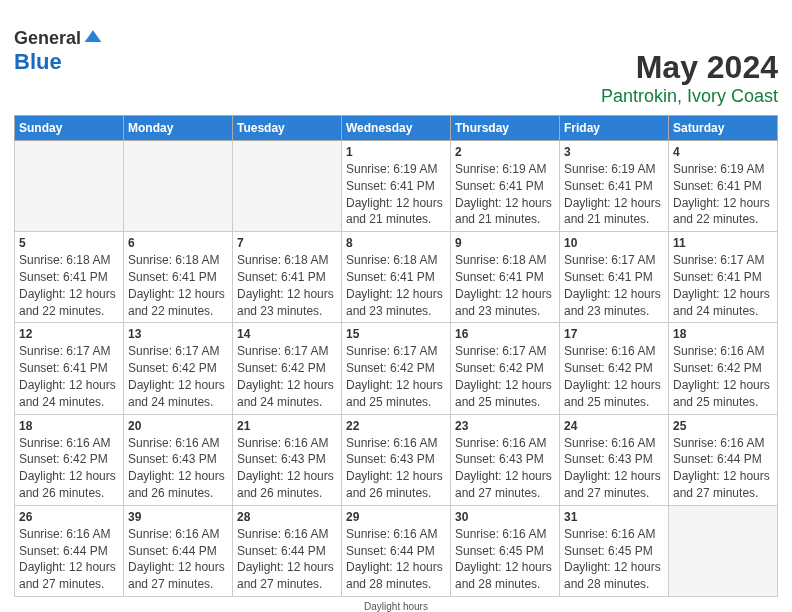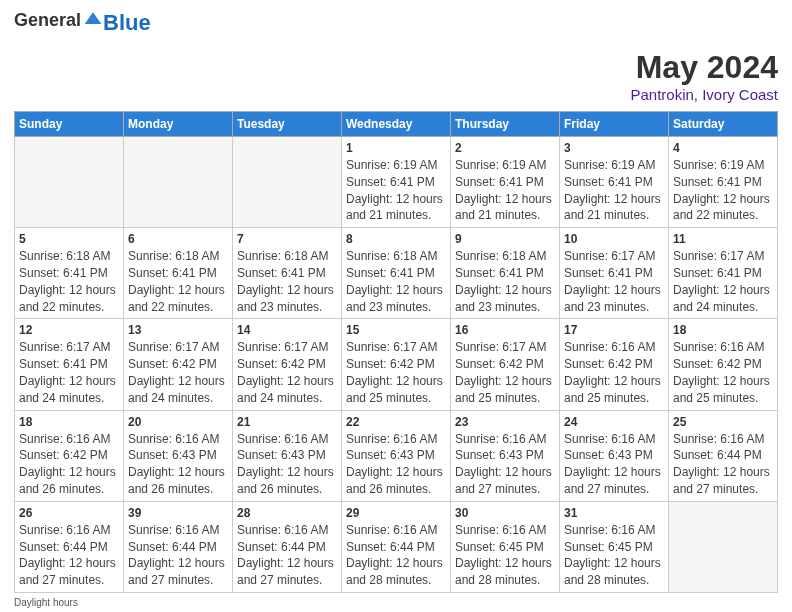--- a/index.html
+++ b/index.html
@@ -46,22 +46,22 @@
     .title-section {
       text-align: right;
       margin-top: 39px;
     }
     .month-year {
       font-size: 32px;
       font-weight: bold;
       color: #333;
     }
     .location {
-      font-size: 15px;
-      color: #4c1d95;
+      font-size: 18px;
+      color: #15803d;
     }
     .calendar {
       flex: 1;
       border-collapse: collapse;
       width: 100%;
       table-layout: fixed;
     }
     .calendar th {
       background-color: #2b7fd4;
       color: #ffffff;
@@ -92,30 +92,30 @@
     }
     .day-info {
       font-size: 12px;
       line-height: 1.4;
       color: #444;
     }
     .footer-note {
       font-size: 10px;
       color: #555;
       margin-top: 4px;
-      text-align: left;
+      text-align: center;
     }
   </style>
 </head>
 <body>
 
 <div class="page">
   <div class="header">
     <div class="logo">
-      <div style="display:flex; flex-direction:row; align-items:flex-start;">
+      <div style="display:flex; flex-direction:column; align-items:flex-start;margin-top:18px;">
         <div style="display:flex; align-items:center;">
           <span class="logo-general">General</span>
           <svg class="logo-icon" viewBox="0 0 24 24" xmlns="http://www.w3.org/2000/svg">
             <polygon points="2,18 12,4 22,18" fill="#2b7fd4"></polygon>
           </svg>
         </div>
         <span class="logo-blue">Blue</span>
       </div>
     </div>
     <div class="title-section">

